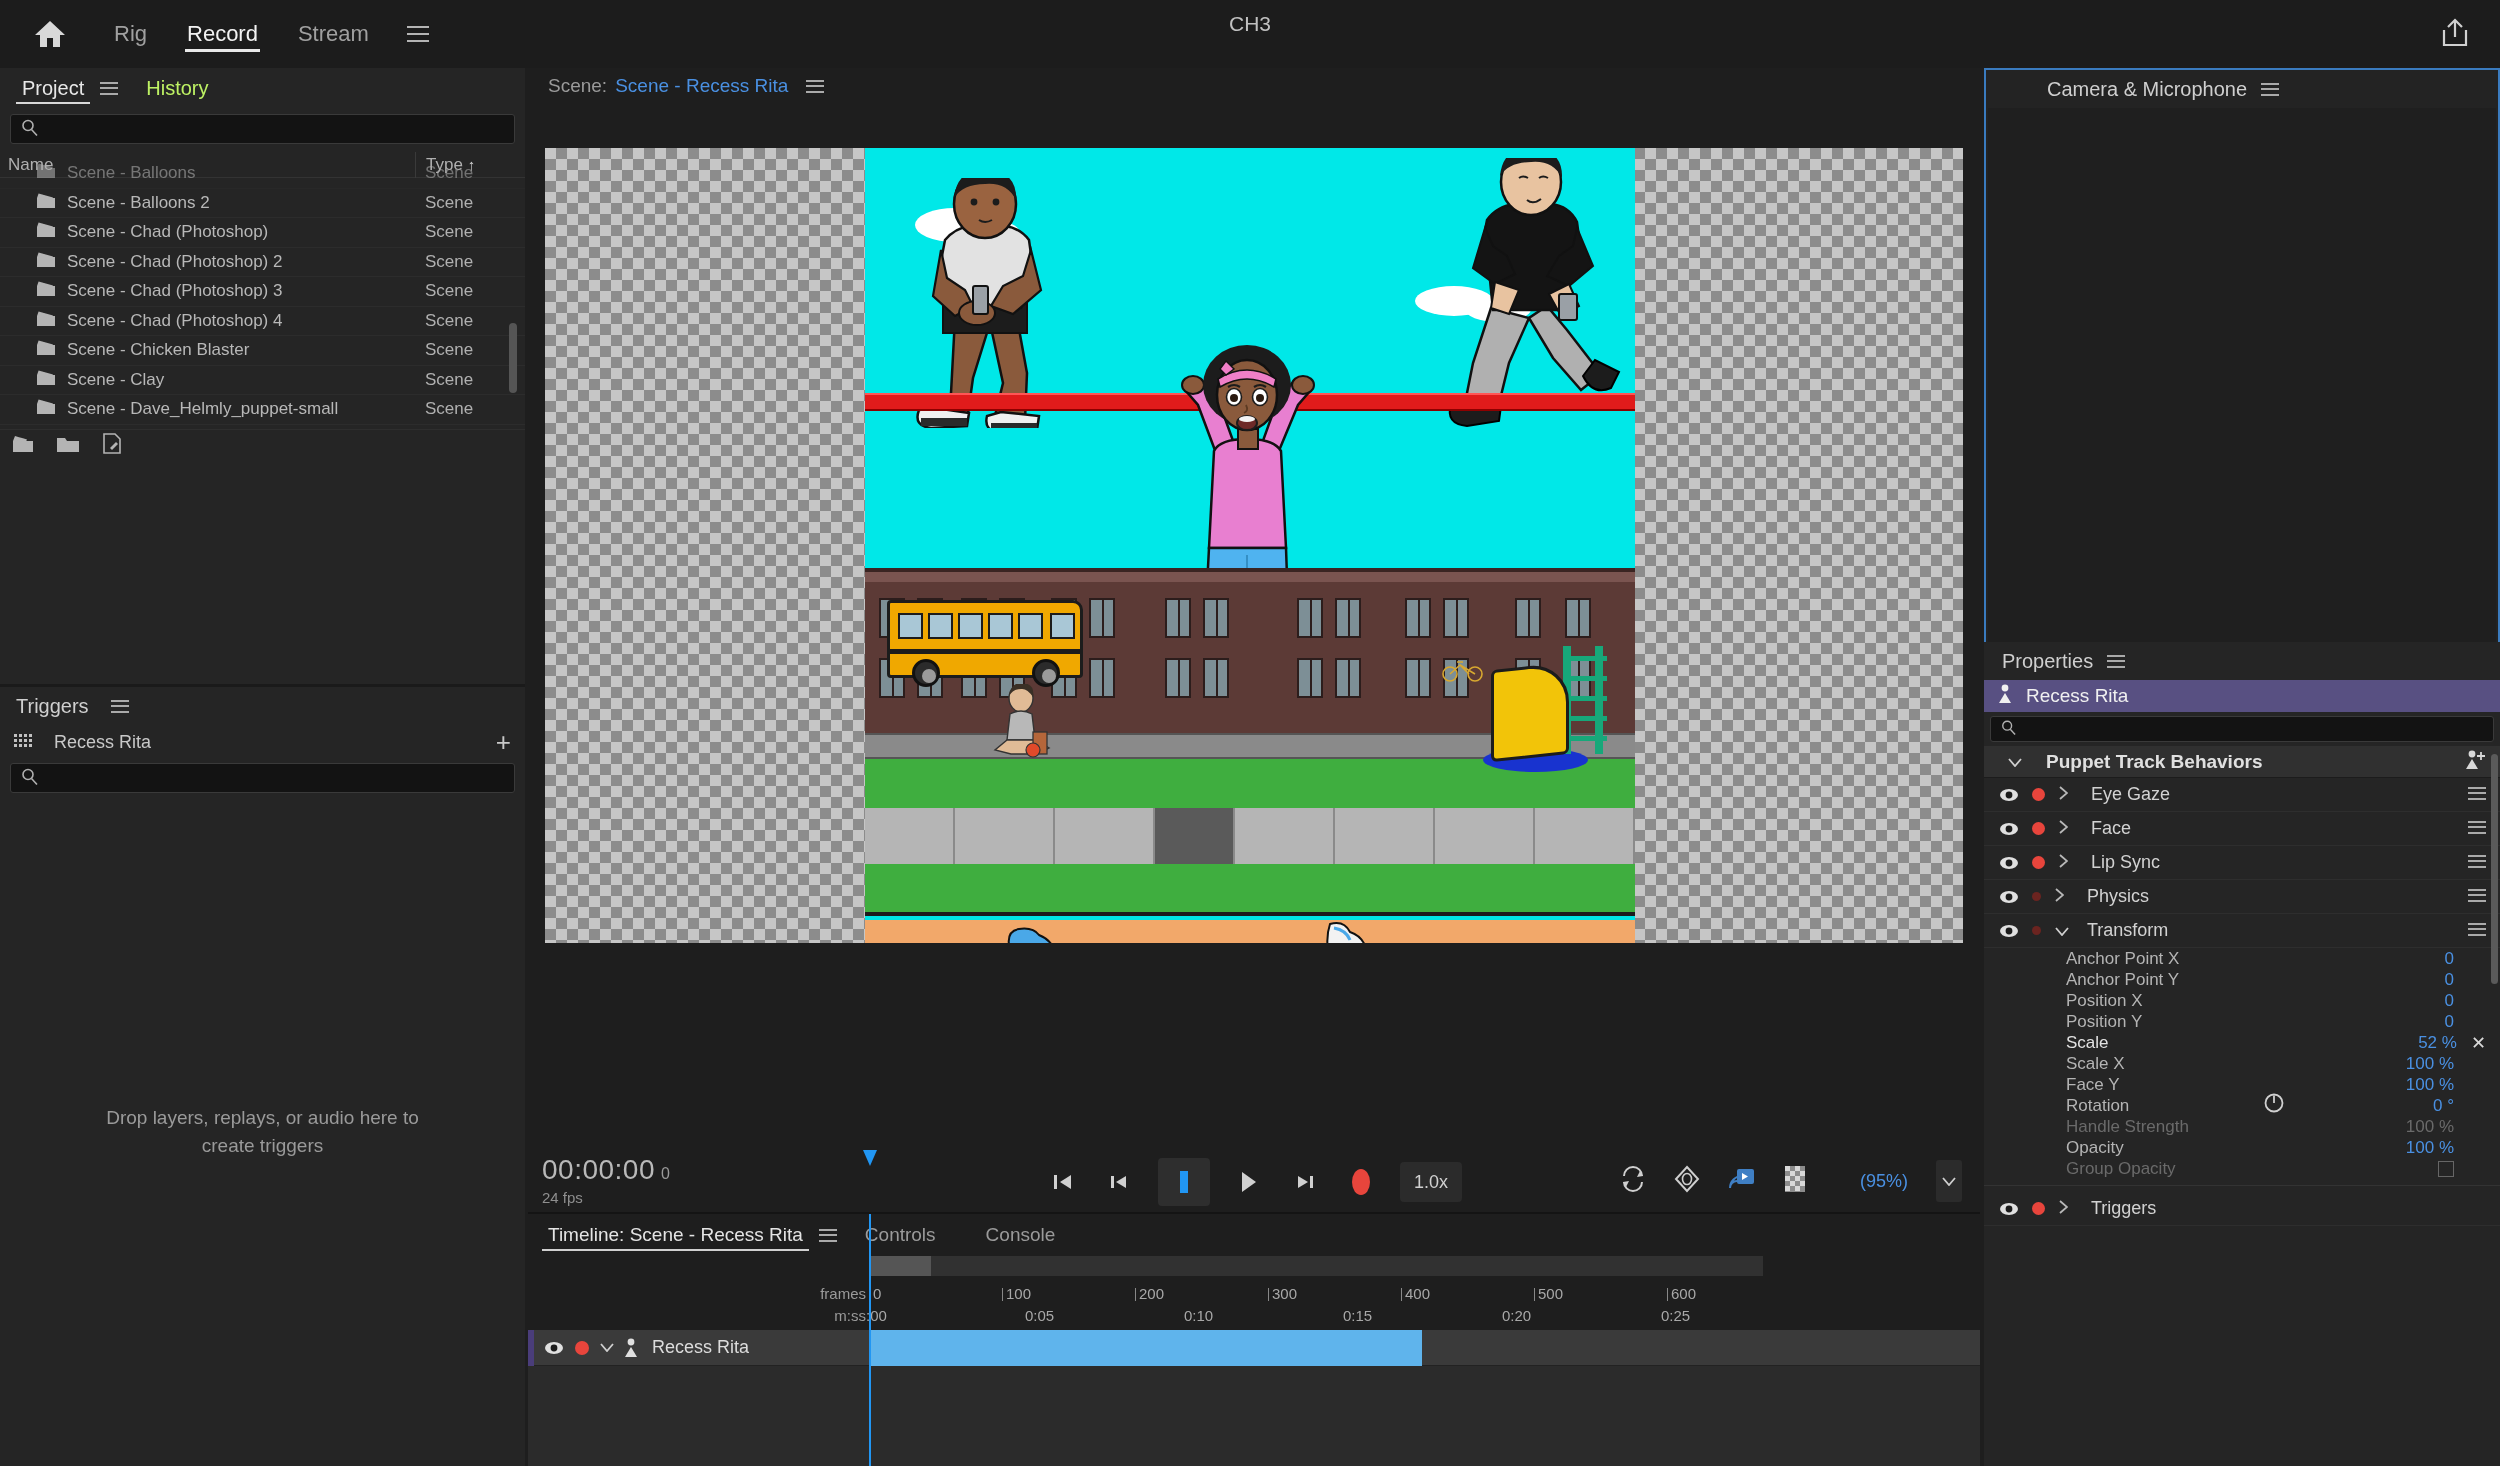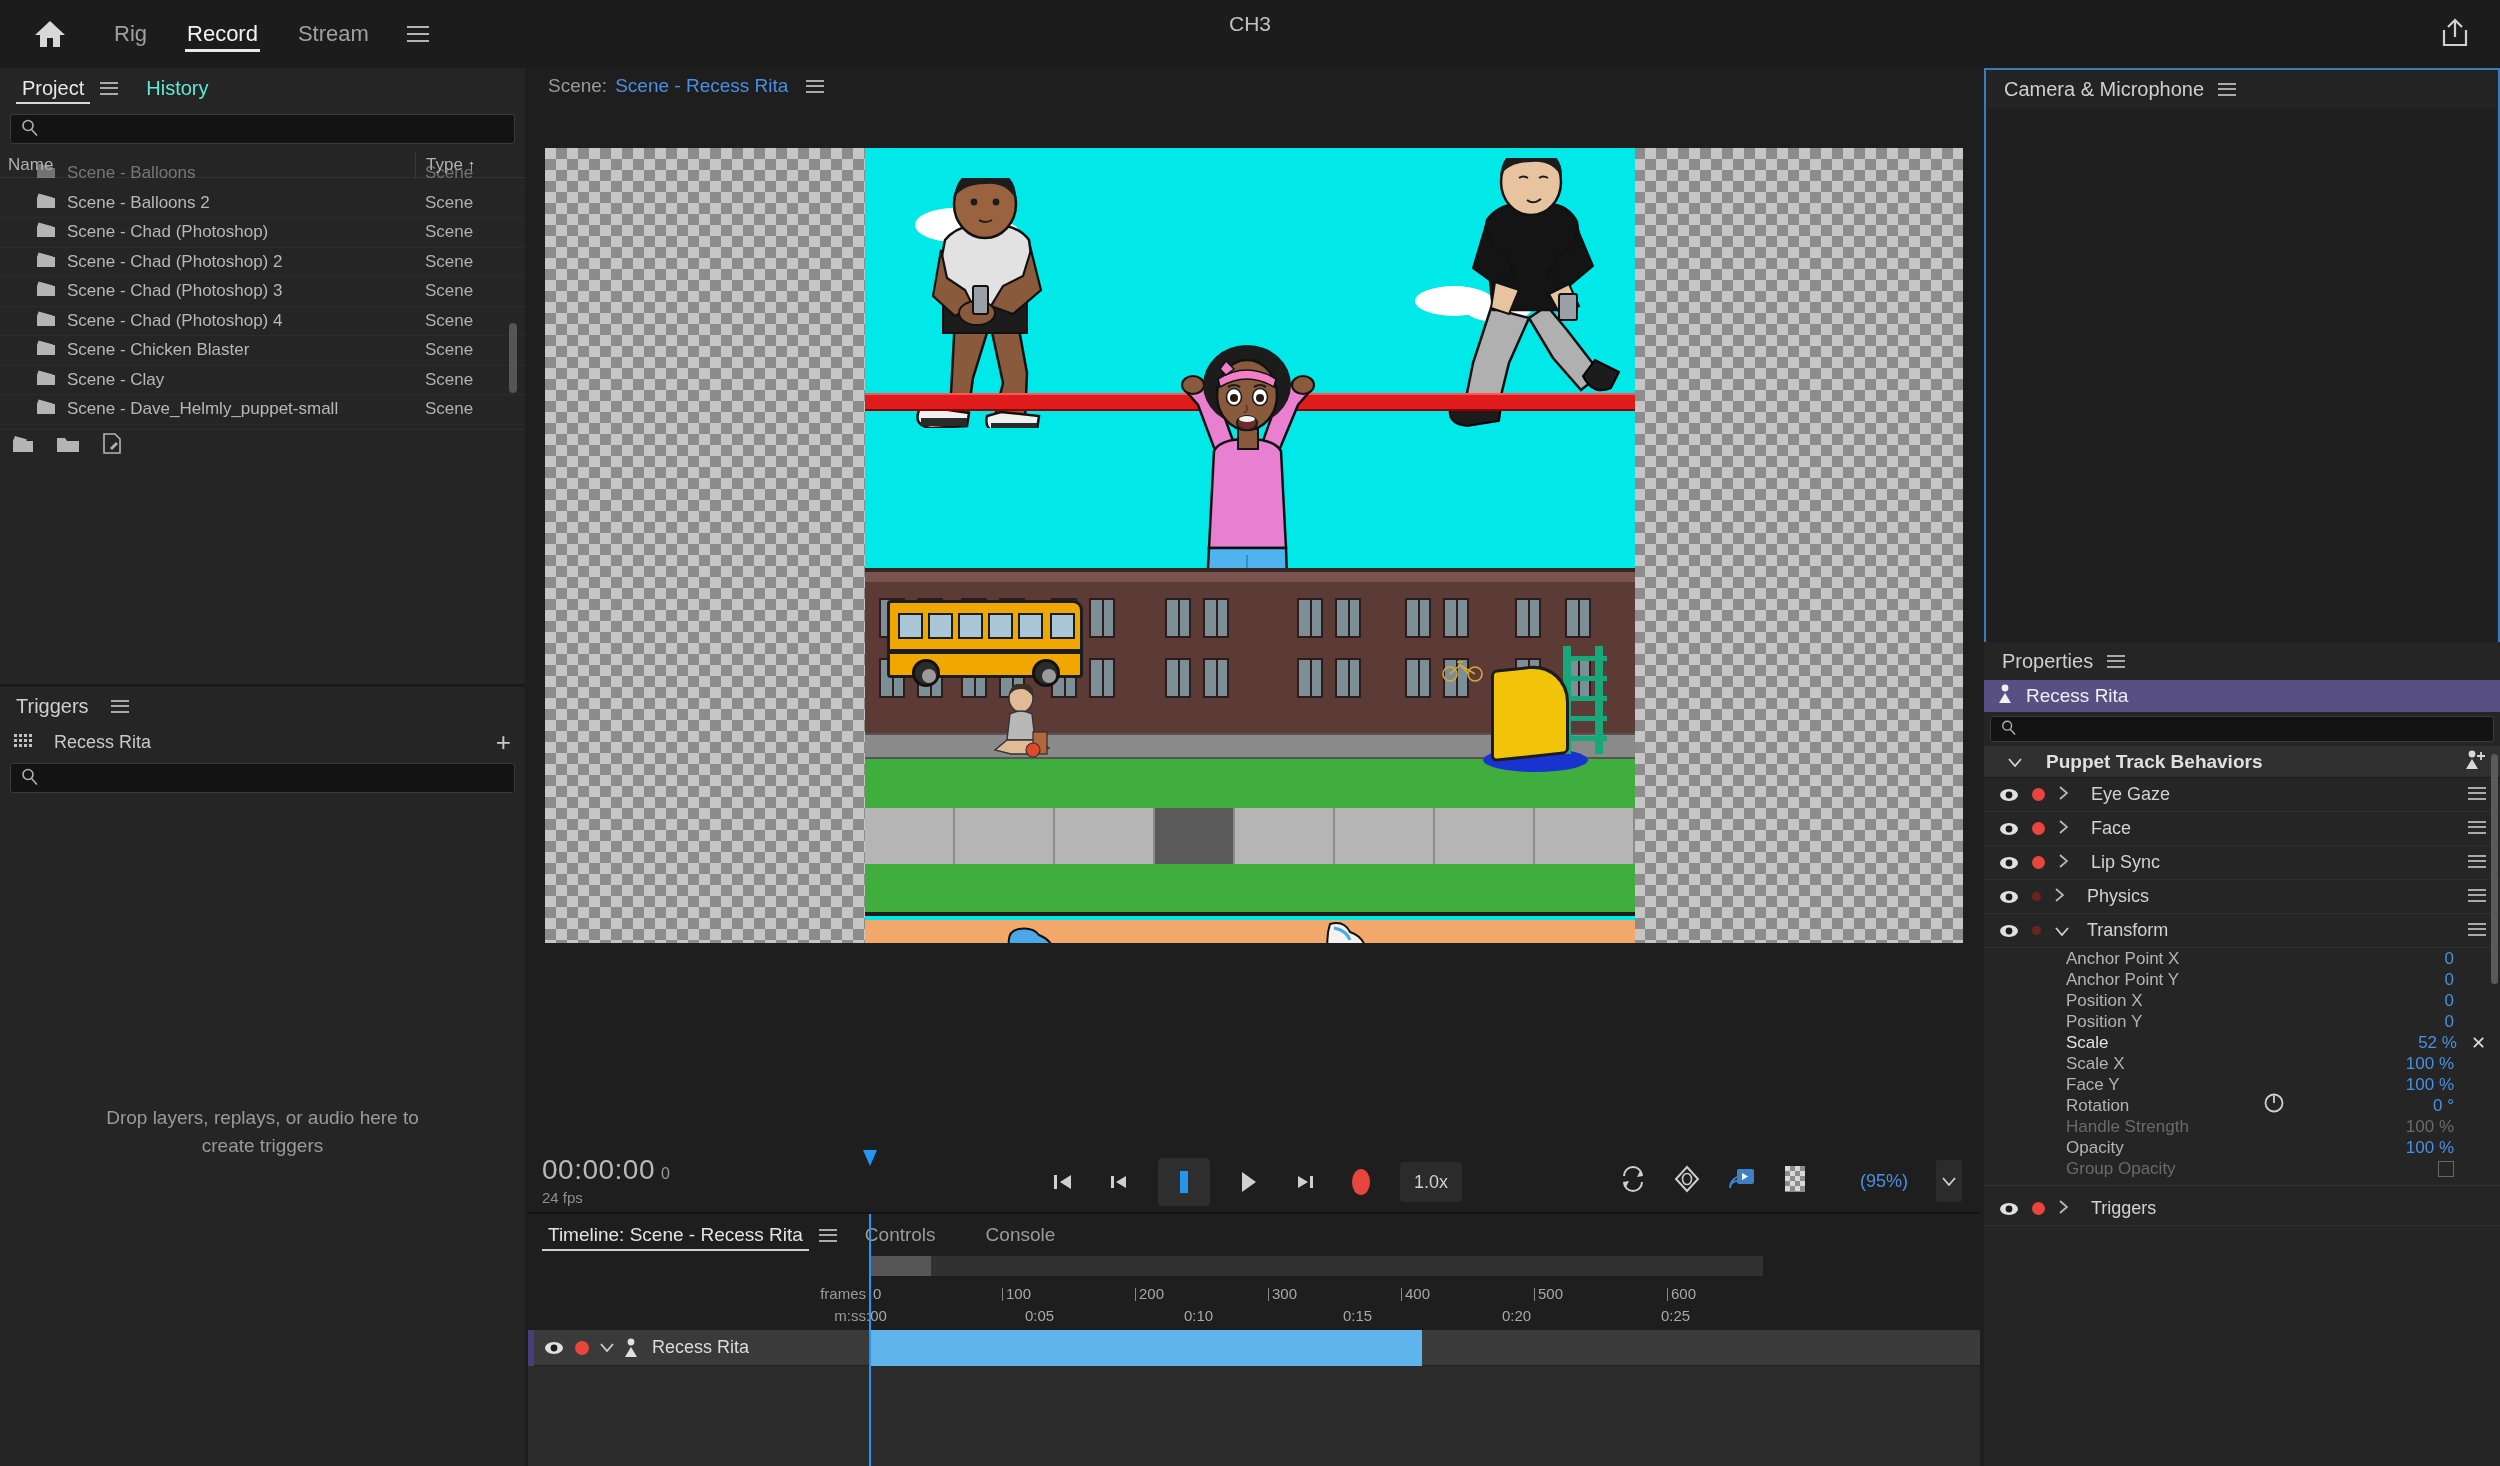--- a/index.html
+++ b/index.html
@@ -41,21 +41,21 @@
   
   .leftpanel {
     position: absolute; left: 0; top: 68px; width: 525px; height: 1398px;
     background: #252525;
   }
   .panel-tabs {
     height: 40px; display: flex; align-items: center; padding-left: 16px;
     background: #252525;
   }
   .panel-tab {
-    position: relative; font-size: 20px; color: #5eead4; padding: 0 6px;
+    position: relative; font-size: 20px; color: #bef264; padding: 0 6px;
     height: 40px; display: flex; align-items: center; cursor: pointer;
   }
   .panel-tab.active { color: #e8e8e8; }
   .panel-tab.active::after {
     content:''; position:absolute; left:0; right:0; bottom:4px; height:2px; background:#d8d8d8;
   }
   .tab-menu { margin-left: 10px; margin-right: 22px; display:flex; align-items:center; cursor:pointer;}
   .hamb-sm { display:inline-block; width:18px; height:13px; position:relative; }
   .hamb-sm i { position:absolute; left:0; width:18px; height:2px; background:#aaa; }
   .hamb-sm i:nth-child(1){top:0;} .hamb-sm i:nth-child(2){top:5.5px;} .hamb-sm i:nth-child(3){top:11px;}
@@ -260,21 +260,21 @@
     position:absolute; left:-6px; top:-64px; width:14px; height:16px;
     background:#2196f3; clip-path: polygon(0 0, 100% 0, 50% 100%);
   }
 
   
   .rightpanel {
     position: absolute; left: 1984px; top: 68px; width: 516px; height: 1398px;
     background: #252525;
   }
   .cam-panel {
-    position: relative; height: 640px; border: 2px solid #3a7bbf; background: #232323;
+    position: relative; height: 640px; border: 2px solid #3a7bbf; background: #232323; padding-left: 43px;
   }
   .cam-head { height: 38px; display:flex; align-items:center; padding-left: 18px; gap: 14px; }
   .cam-head .ttl { font-size: 20px; color: #cfcfcf; }
   .cam-view { position:absolute; left:2px; right:2px; top:38px; bottom:44px; background:#1f1f1f; }
   .cam-bottom {
     position: absolute; left: 2px; right: 2px; bottom: 0; height: 44px;
     display: flex; align-items: center; gap: 18px; padding: 0 12px;
   }
   .rest-btn {
     height: 30px; padding: 0 18px; background: #2d2d2d; border: 1px solid #4a4a4a;

